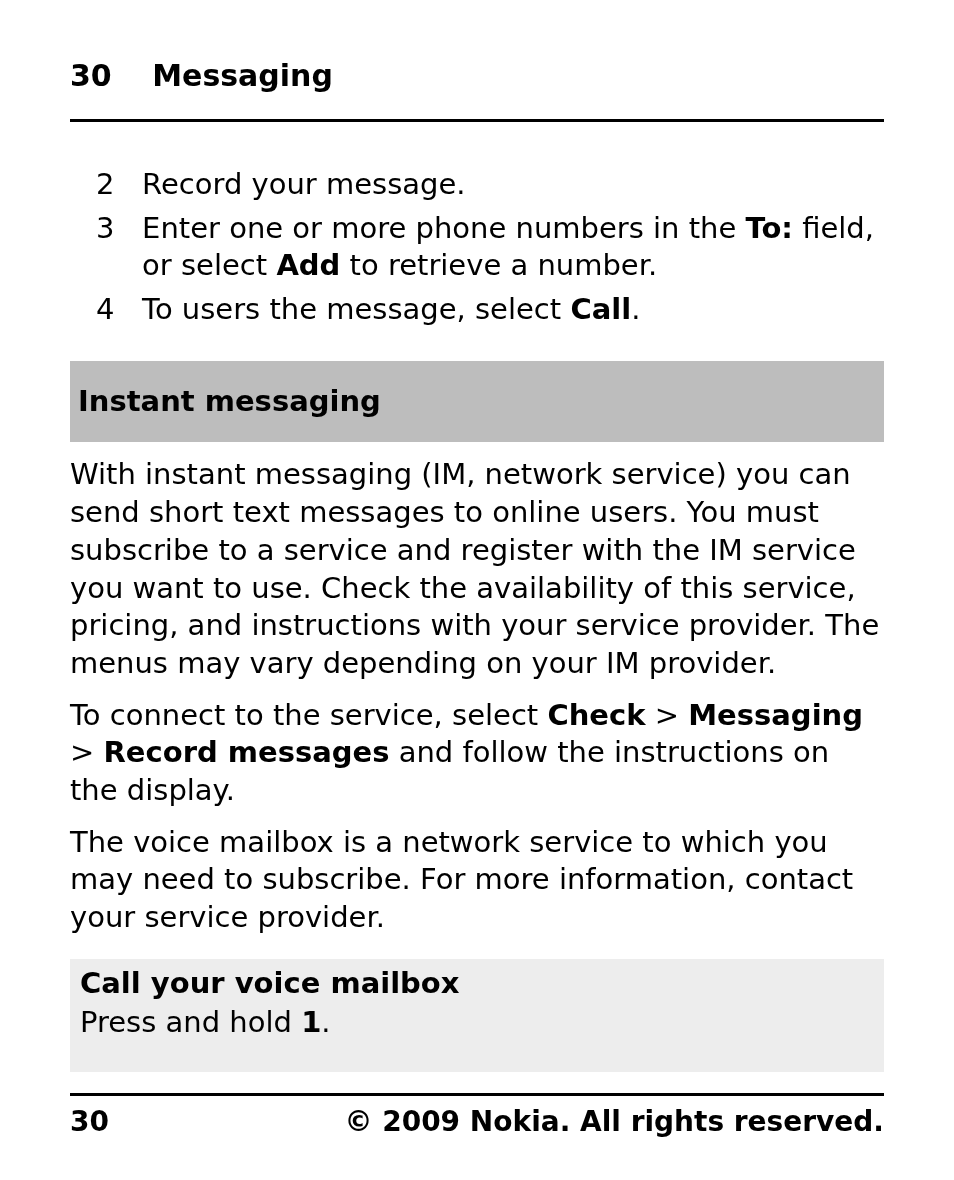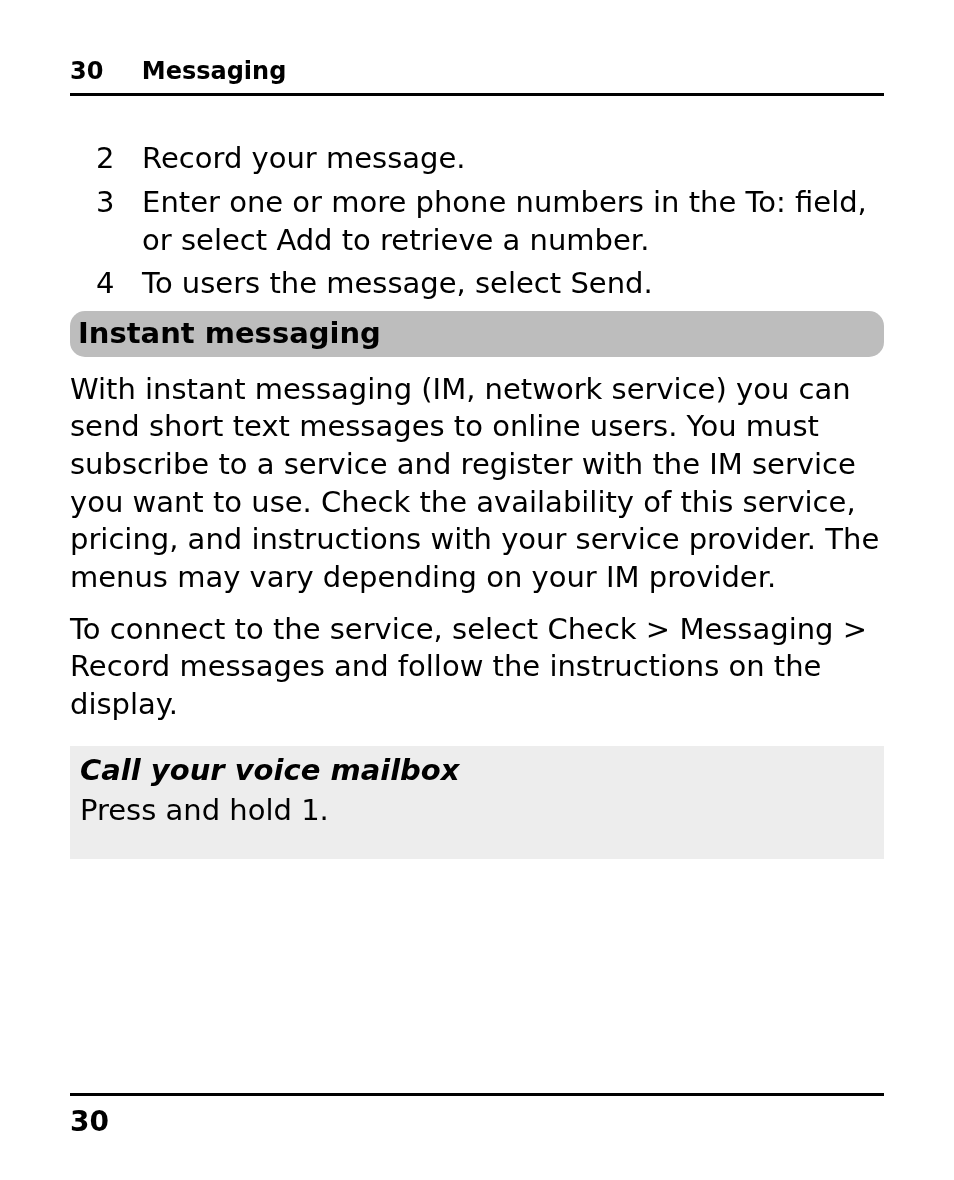--- a/index.html
+++ b/index.html
@@ -9,47 +9,46 @@
     box-sizing:border-box;
     padding:56px 70px 40px 70px;
     font-family:"Segoe UI","DejaVu Sans",Arial,sans-serif;
     font-size:29px;
     line-height:1.3;
     display:flex;
     flex-direction:column;
   }
   .running-head{
     border-bottom:3px solid #000;
-    padding-bottom:6px;
+    padding-bottom:24px;
     margin-bottom:44px;
     font-weight:700;
-    font-size:24px;
+    font-size:30px;
   }
   .running-head .num{margin-right:30px;}
   .content{flex:1;}
   .steps{padding-left:0.9em;}
   .step{display:flex;margin-bottom:6px;}
   .step-num{width:46px;flex:none;}
   .step-text{flex:1;}
   .section-bar{
     background:#bdbdbd;
     font-weight:700;
-    padding:4px 8px;
-    margin-top:8px;
+    padding:22px 8px;
+    margin-top:32px;
     font-size:29px;
-    border-radius:15px;
   }
   .para{margin:14px 0 0 0;}
   .light-box{
     background:#ededed;
     padding:6px 10px 30px 10px;
     margin-top:22px;
   }
-  .light-box .sub-title{font-weight:700;padding-bottom:2px;font-style:italic;}
-  b{font-weight:400;}
+  .light-box .sub-title{font-weight:700;padding-bottom:2px;}
+  b{font-weight:700;}
   .footer{
     border-top:3px solid #000;
     padding-top:8px;
     display:flex;
     justify-content:space-between;
     font-weight:700;
     font-size:28px;
   }
 </style>
 </head>
@@ -71,38 +70,40 @@
       </div>
       <div class="step">
         <div class="step-num">3</div>
         <div class="step-text">
           <span>Enter one or more phone numbers in the </span><b>To:</b><span> field, or select </span><b>Add</b><span> to retrieve a number.</span>
         </div>
       </div>
       <div class="step">
         <div class="step-num">4</div>
         <div class="step-text">
-          <span>To users the message, select </span><b>Send</b><span>.</span>
+          <span>To users the message, select </span><b>Call</b><span>.</span>
         </div>
       </div>
     </div>
 
     <div class="section-bar">Instant messaging</div>
     <div class="para">With instant messaging (IM, network service) you can send short text messages to online users. You must subscribe to a service and register with the IM service you want to use. Check the availability of this service, pricing, and instructions with your service provider. The menus may vary depending on your IM provider.</div>
     <div class="para">
       <span>To connect to the service, select </span><b>Check</b><span> &gt; </span><b>Messaging</b><span> &gt; </span><b>Record messages</b><span> and follow the instructions on the display.</span>
     </div>
 
+    <div class="para">The voice mailbox is a network service to which you may need to subscribe. For more information, contact your service provider.</div>
 
     <div class="light-box">
       <div class="sub-title">Call your voice mailbox</div>
       <div>
         <span>Press and hold </span><b>1</b><span>.</span>
       </div>
     </div>
 
   </div>
 
   <div class="footer">
     <span>30</span>
+    <span>© 2009 Nokia. All rights reserved.</span>
   </div>
 
 </div>
 
 </body></html>

